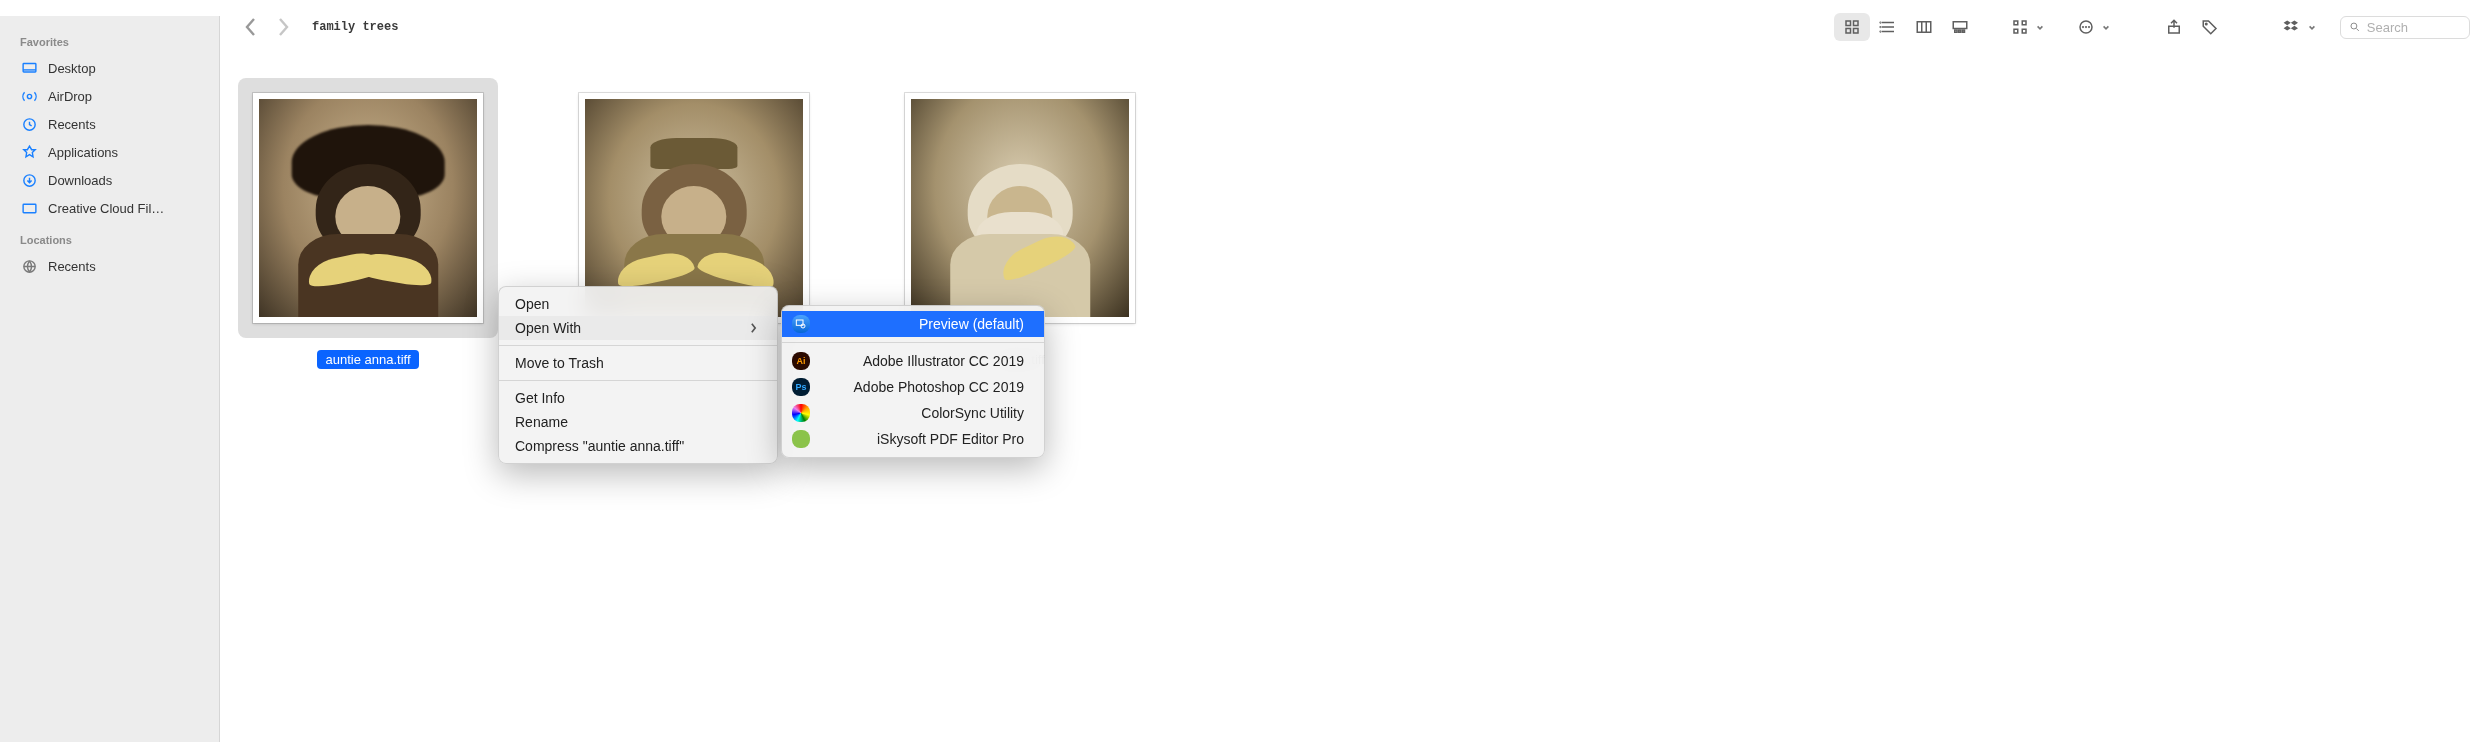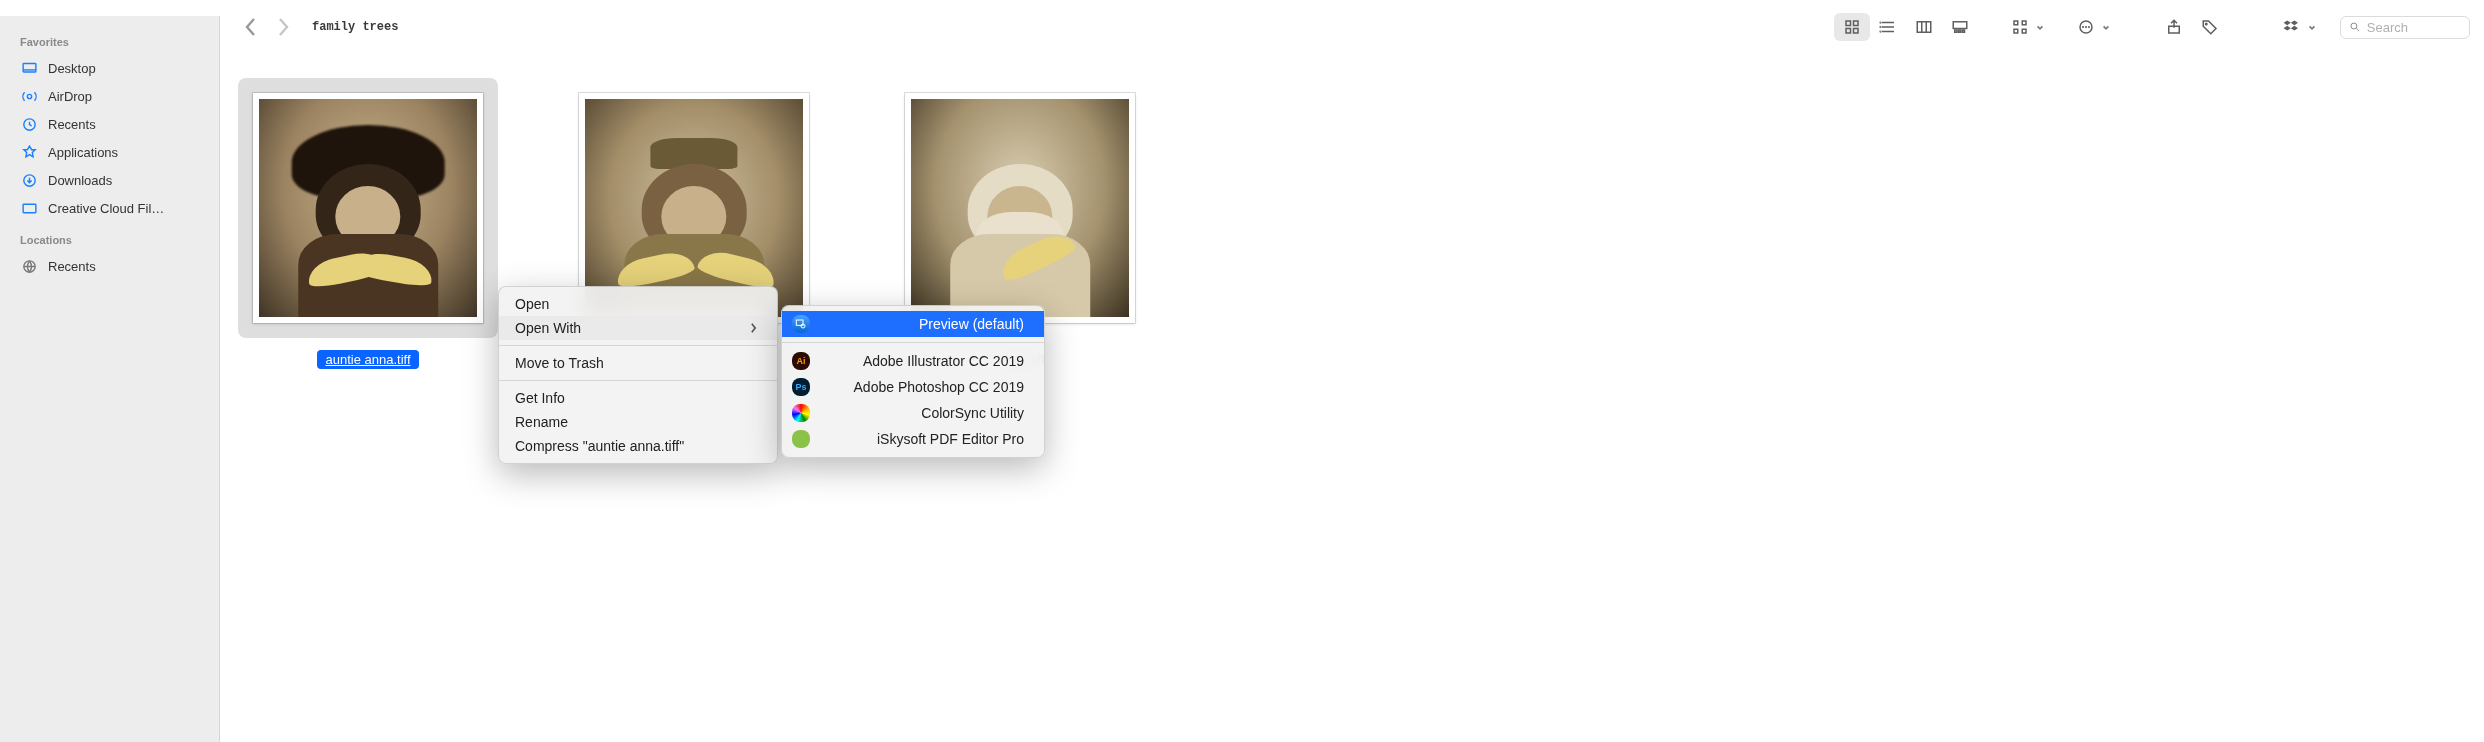--- a/index.html
+++ b/index.html
@@ -121,21 +121,20 @@
 .fname {
   margin-top: 12px;
   font-size: 13px;
   color: #333;
   padding: 2px 8px;
   border-radius: 4px;
 }
 .grid-item.selected .fname {
   background: #0a64ff;
   color: #fff;
-  text-decoration: underline;
 }
 
 
 .sep { position:absolute; inset:0; background: radial-gradient(ellipse at 50% 40%, #cbb58f 0%, #9b8361 55%, #3f3425 100%); }
 .sep2 { position:absolute; inset:0; background: radial-gradient(ellipse at 50% 45%, #cdbfa0 0%, #a38e68 55%, #4a3d2a 100%); }
 .sep3 { position:absolute; inset:0; background: radial-gradient(ellipse at 50% 40%, #d9cdb1 0%, #a4926e 55%, #3b3120 100%); }
 .sep4 { position:absolute; inset:0; background: radial-gradient(ellipse at 50% 40%, #cfc2a3 0%, #988766 55%, #2e2719 100%); }
 .head { position:absolute; left:50%; top:30%; transform:translateX(-50%); width:48%; height:42%; background:#332518; border-radius:50% 50% 45% 45%; }
 .face { position:absolute; left:50%; top:40%; transform:translateX(-50%); width:30%; height:28%; background:#c7b08a; border-radius:50%; }
 .body { position:absolute; left:50%; top:62%; transform:translateX(-50%); width:64%; height:50%; background:#4a3522; border-radius:28% 28% 10% 10%; }

